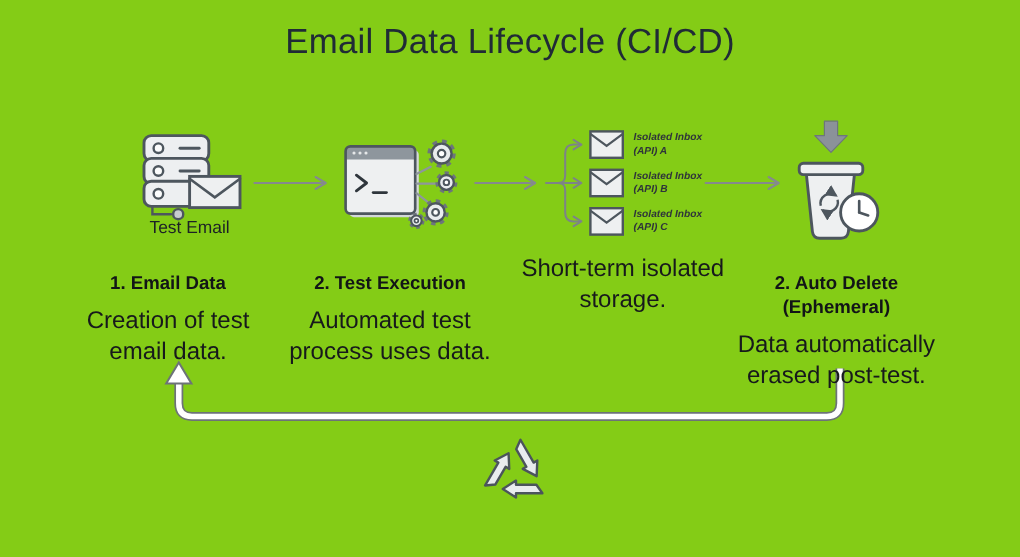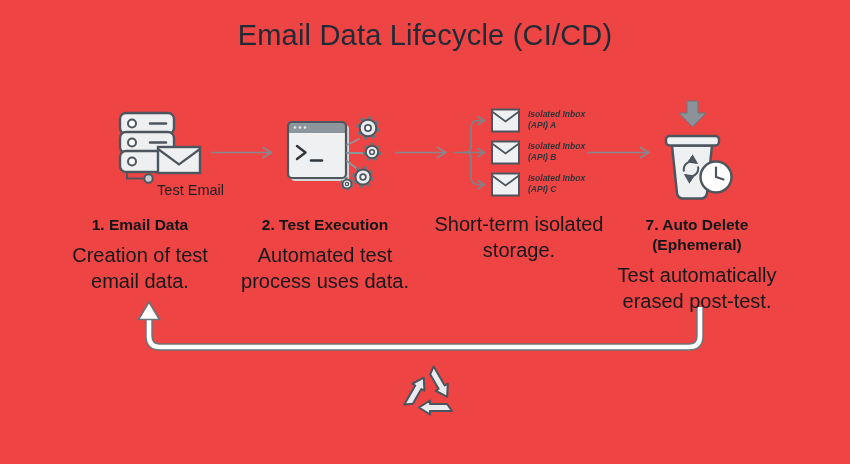--- a/index.html
+++ b/index.html
@@ -1,29 +1,29 @@
 <!DOCTYPE html>
 <html><head>
 <meta charset="utf-8">
 <style>
   html,body{margin:0;padding:0;background:#ffffff;}
-  .canvas{position:relative;width:850px;height:464px;background:#ef4444;overflow:hidden;
+  .canvas{position:relative;width:850px;height:464px;background:#84cc16;overflow:hidden;
           font-family:"Liberation Sans","DejaVu Sans",sans-serif;}
   .title{position:absolute;top:19px;left:0;width:850px;text-align:center;
          font-size:29px;font-weight:400;color:#202b36;letter-spacing:.2px;}
   .gfx{position:absolute;left:0;top:0;}
-  .caption{position:absolute;left:92px;top:182px;width:132px;text-align:right;
+  .caption{position:absolute;left:92px;top:182px;width:132px;text-align:center;
            font-size:14.5px;color:#1c2126;}
   .inbox-label{position:absolute;left:528px;width:84px;font-size:8.5px;font-weight:700;
                color:#2f353a;line-height:1.32;font-style:italic;}
   .inbox-label span{display:block;}
   .lblA{top:109px;} .lblB{top:141px;} .lblC{top:173px;}
   .col{position:absolute;top:211px;text-align:center;}
   .col .h{font-size:15.5px;font-weight:700;color:#121517;line-height:1.28;
-          margin:4px 0 7px 0;white-space:pre-line;}
+          margin:16px 0 7px 0;white-space:pre-line;}
   .col .b{font-size:20px;color:#17191c;line-height:1.32;white-space:pre-line;}
   .col1{left:57px;width:166px;} .col2{left:241px;width:168px;}
   .col3{left:430px;width:178px;} .col4{left:606px;width:182px;}
 </style>
 </head>
 <body>
 
 <div class="canvas">
 
   <div class="title">Email Data Lifecycle (CI/CD)</div>
@@ -179,19 +179,19 @@
   <div class="col col2">
     <div class="h">2. Test Execution</div>
     <div class="b">Automated test
 process uses data.</div>
   </div>
   <div class="col col3">
     <div class="b">Short-term isolated
 storage.</div>
   </div>
   <div class="col col4">
-    <div class="h">7. Auto Delete
+    <div class="h">2. Auto Delete
 (Ephemeral)</div>
-    <div class="b">Test automatically
+    <div class="b">Data automatically
 erased post-test.</div>
   </div>
 
 </div>
 
 </body></html>

